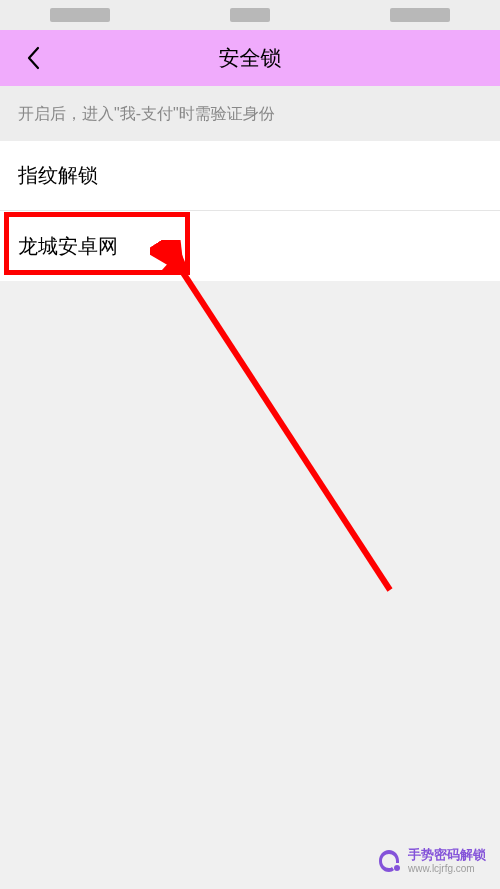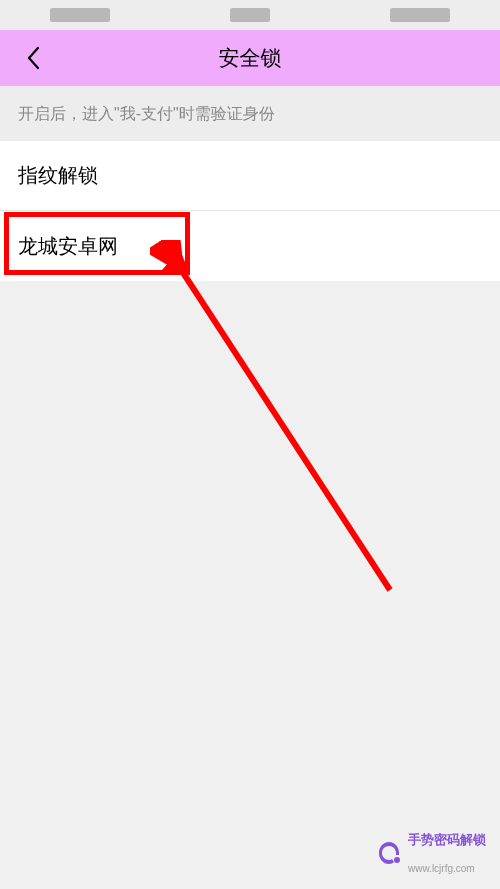--- a/index.html
+++ b/index.html
@@ -120,21 +120,20 @@
       line-height: 1.1;
     }
     .watermark-cn {
       font-size: 13px;
       color: #6a2dd4;
       font-weight: 600;
     }
     .watermark-url {
       font-size: 10px;
       color: #888;
-      margin-top: 16px;
     }
   </style>
 </head>
 <body>
 
 <div class="status-bar">
   <div class="status-obscure"></div>
   <div class="status-obscure" style="width:40px"></div>
   <div class="status-obscure"></div>
 </div>

